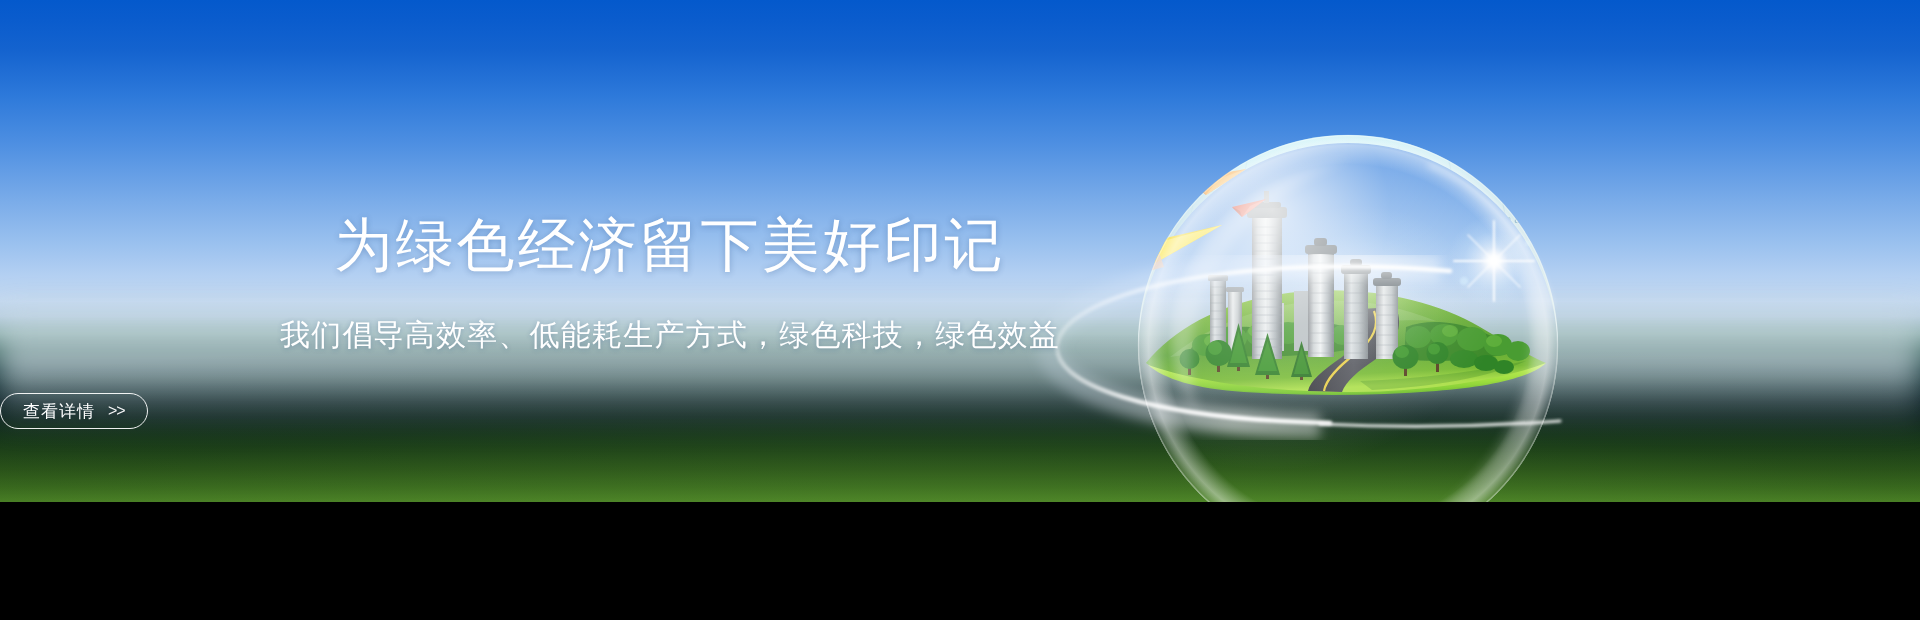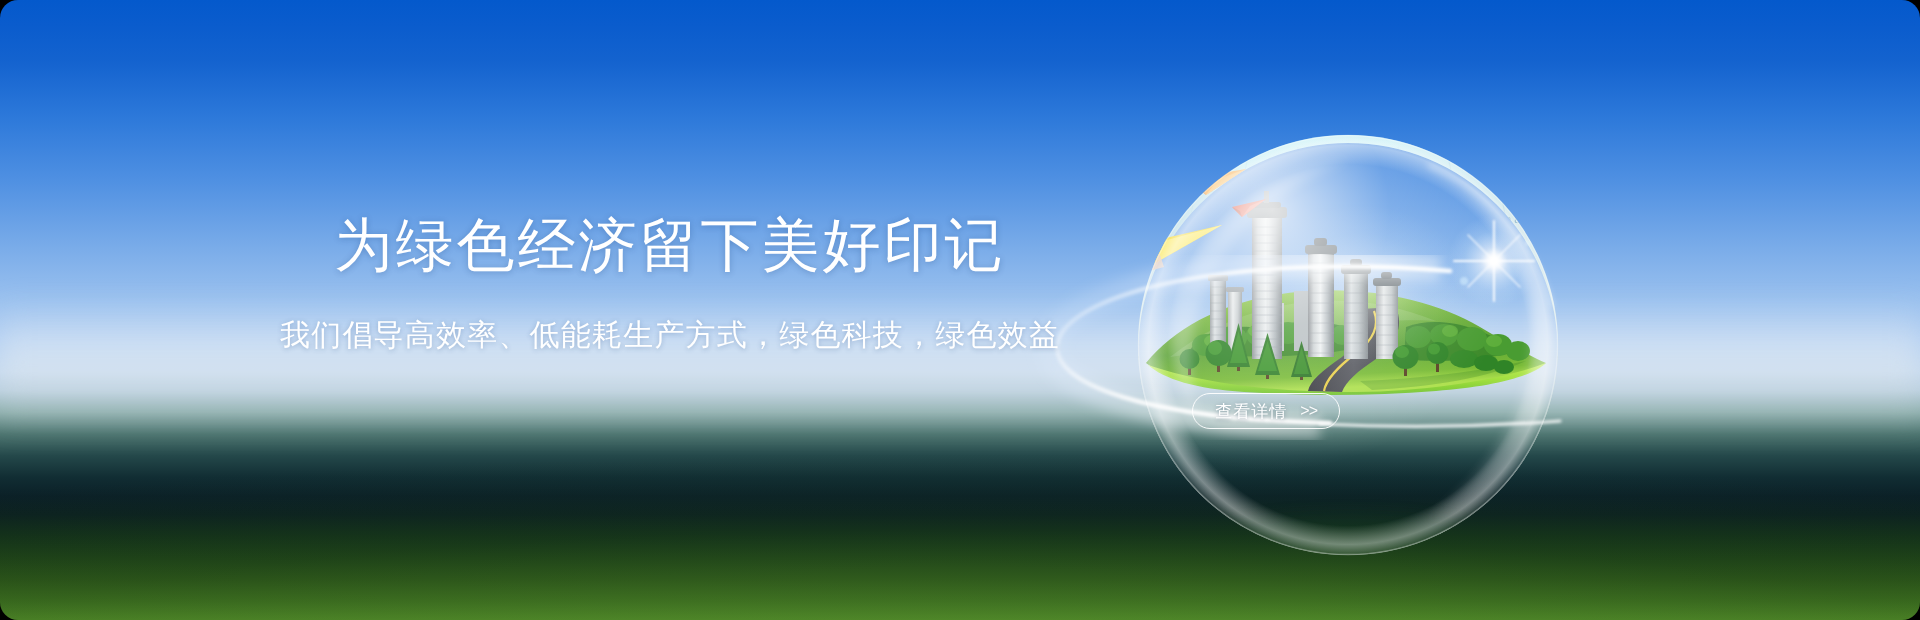--- a/index.html
+++ b/index.html
@@ -3,24 +3,23 @@
 <meta charset="utf-8">
 <style>
   html, body {
     margin: 0;
     padding: 0;
     background: #000;
   }
   #banner {
     position: relative;
     width: 1920px;
-    height: 620px;
+    height: 502px;
     overflow: hidden;
     font-family: "Liberation Sans", "DejaVu Sans", sans-serif;
-    border-radius: 18px;
   }
 
   
   .bg-sky {
     position: absolute;
     inset: 0;
     background: linear-gradient(to bottom,
       #0459cc 0%,
       #0a5ccd 4%,
       #1463cf 10%,
@@ -93,21 +92,21 @@
     font-weight: 400;
     letter-spacing: 1.2px;
     margin: 0;
     padding-top: 40px;
     text-shadow: 0 1px 5px rgba(20,60,120,0.30);
     white-space: nowrap;
   }
   .cta-wrap {
     padding-top: 37px;
     display: flex;
-    justify-content: flex-end;
+    justify-content: flex-start;
   }
   .cta-button {
     display: inline-flex;
     align-items: center;
     justify-content: center;
     gap: 13px;
     min-width: 118px;
     height: 36px;
     padding: 0 22px;
     border: 1px solid rgba(255,255,255,0.92);

